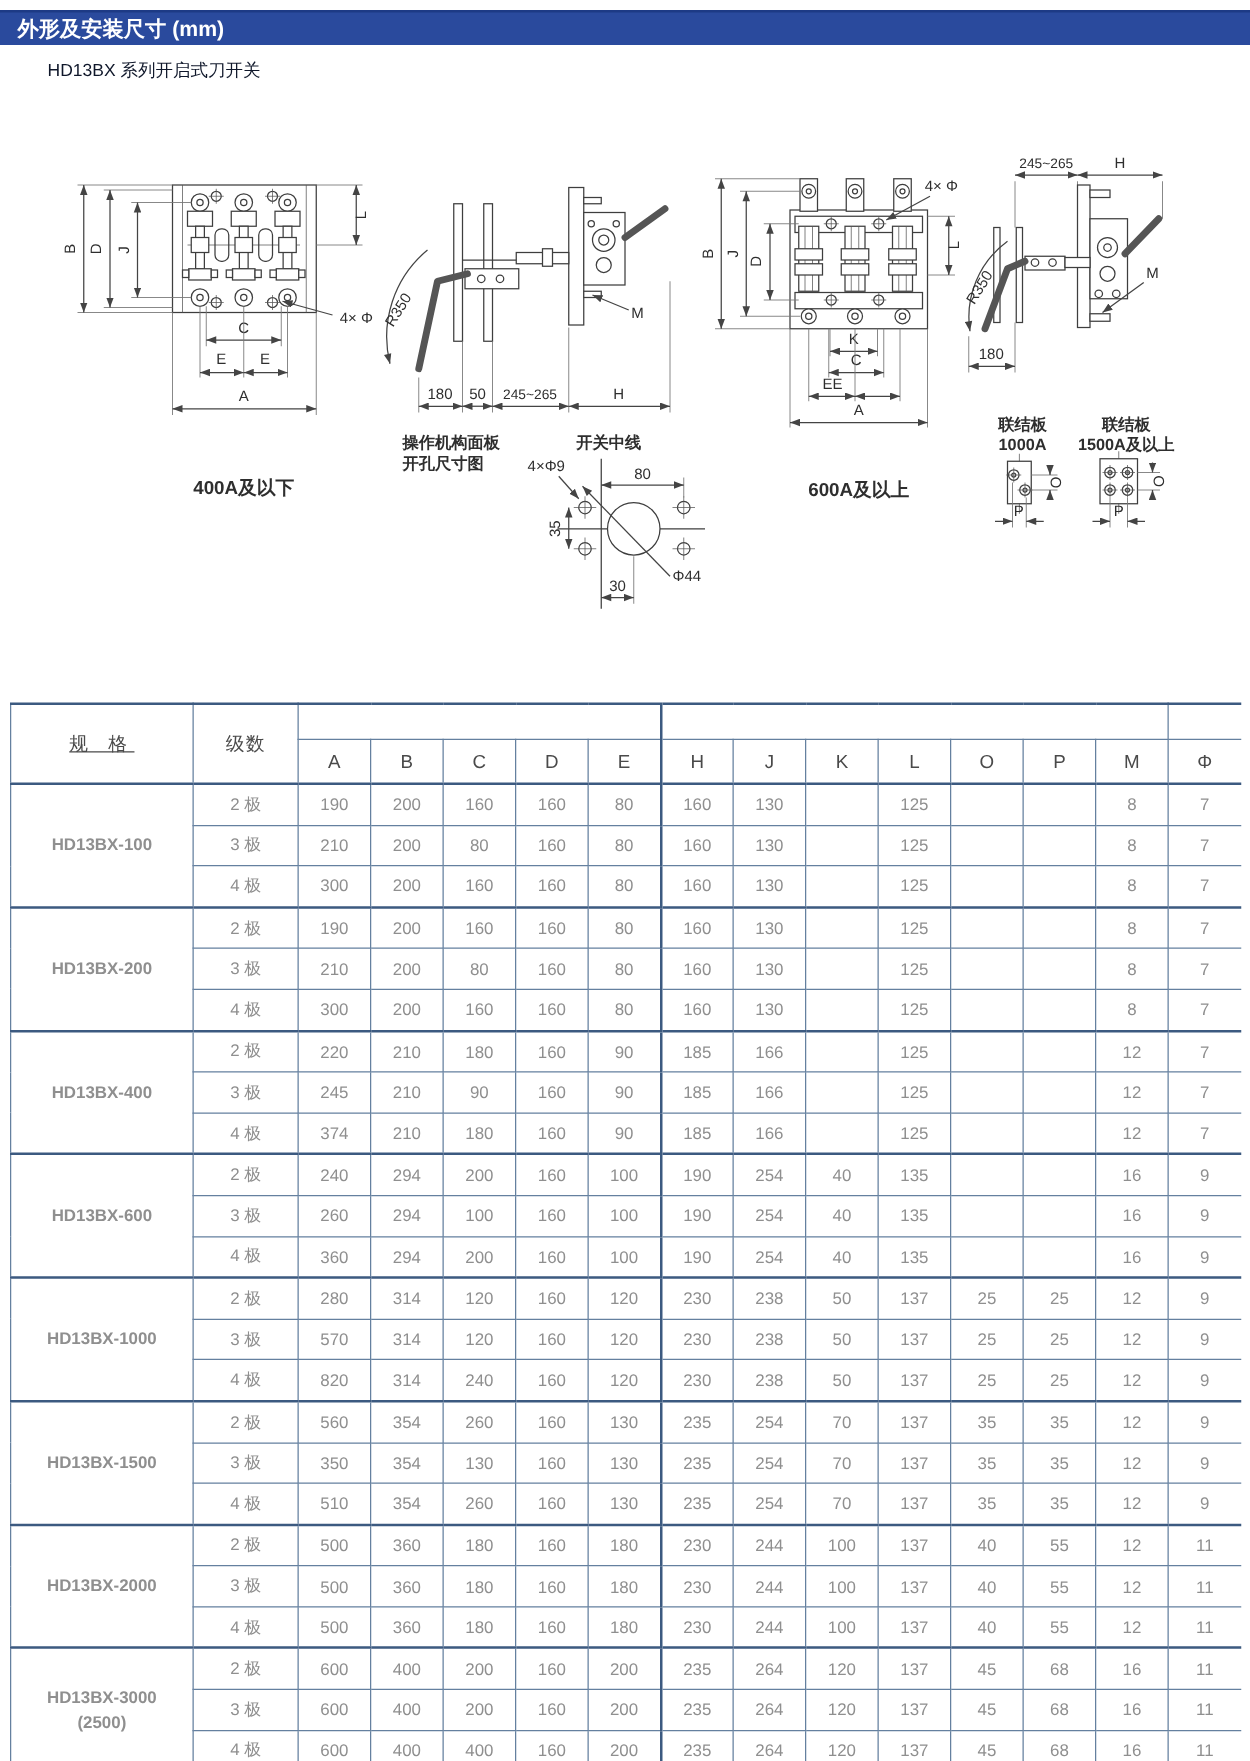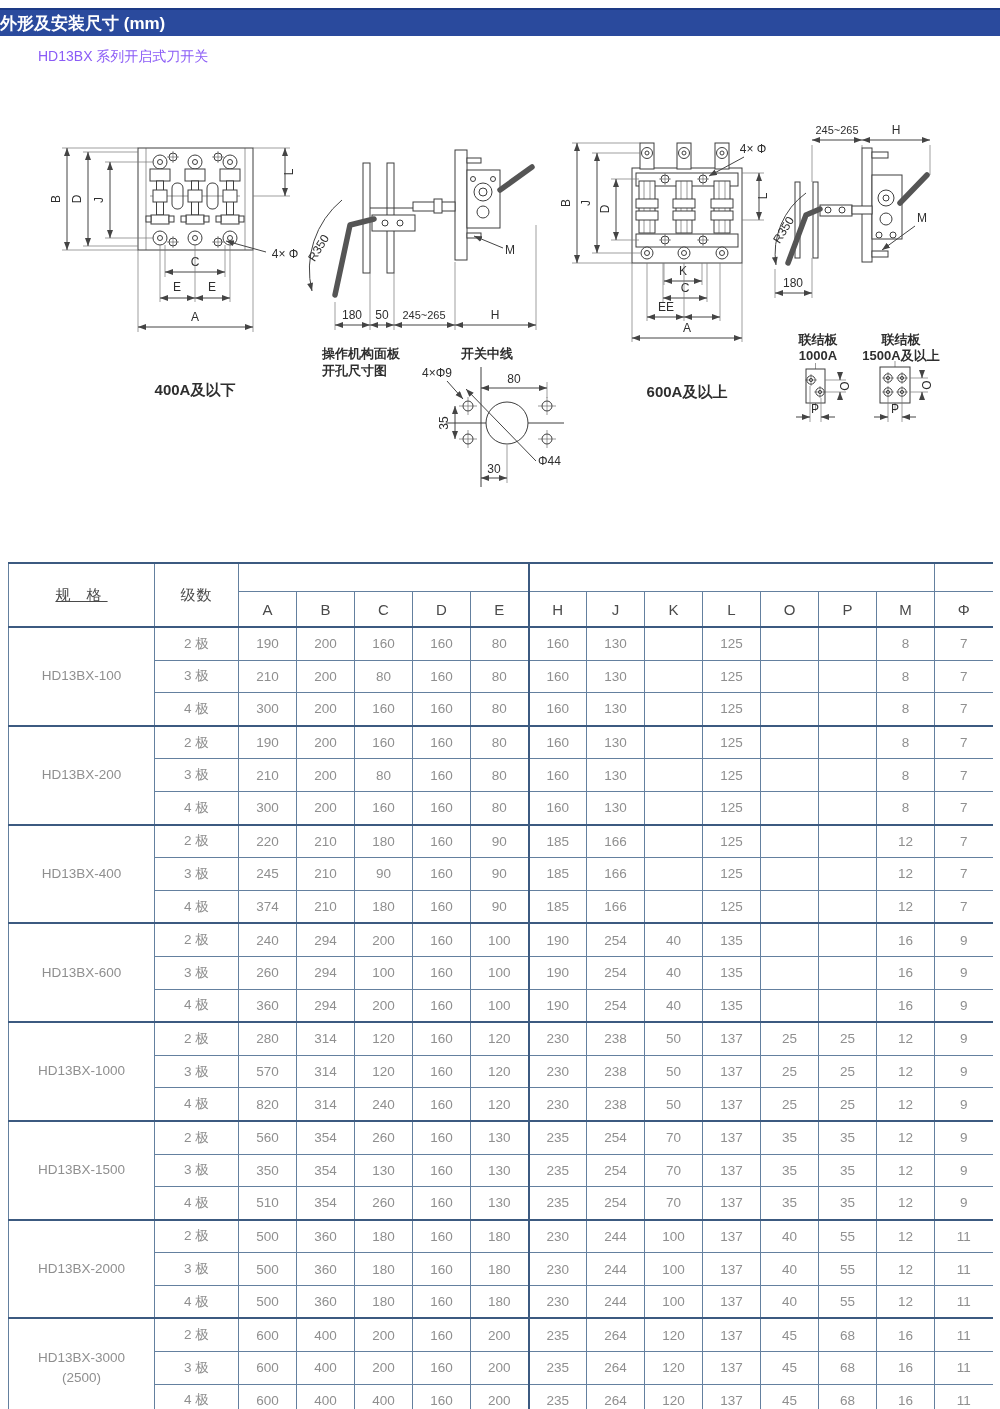--- a/index.html
+++ b/index.html
@@ -1,21 +1,21 @@
 <!DOCTYPE html>
 <html><head>
 <meta charset="utf-8">
 <style>
   html,body{margin:0;padding:0;background:#fff;}
   .page{position:relative;width:1000px;height:1409px;background:#fff;overflow:hidden;
         font-family:"Liberation Sans","DejaVu Sans",sans-serif;}
   .titlebar{position:absolute;top:8px;left:0;width:1000px;height:28px;background:#2a4a9d;
-            color:#fff;font-size:17px;font-weight:bold;line-height:28px;
+            color:#fff;font-size:17px;font-weight:bold;line-height:28px;padding-left:14px;
             box-sizing:border-box;border-top:2px solid #1d3a85;}
-  .subtitle{position:absolute;top:48px;left:38px;font-size:14px;color:#8b5cf6;}
+  .subtitle{position:absolute;top:48px;left:38px;font-size:14px;color:#0f172a;}
   svg.draw{position:absolute;top:95px;left:0;}
   svg text{fill:#2e2e2e;font-size:12px;font-family:"Liberation Sans","DejaVu Sans",sans-serif;}
   svg text.sm{font-size:11px;}
   svg text.cap{font-size:15px;font-weight:bold;}
   svg text.zh{font-size:13px;font-weight:bold;}
   .ol{stroke:#3e3e3e;fill:none;stroke-width:1;}
   .olf{stroke:#3e3e3e;fill:#fff;stroke-width:1;}
   .thin{stroke:#555;fill:none;stroke-width:.6;}
   .dim{stroke:#444;stroke-width:1;}
   .ext{stroke:#777;stroke-width:.7;}
@@ -23,21 +23,21 @@
   
   table.dims{position:absolute;top:562px;left:8px;width:984px;border-collapse:collapse;
              table-layout:fixed;border-top:2px solid #3c5a80;border-bottom:2px solid #3c5a80;}
   table.dims td,table.dims th{border:1px solid #64809f;overflow:hidden;padding:0;text-align:center;}
   table.dims th{font-weight:normal;color:#4a4a4a;font-size:15px;}
   table.dims td{color:#8f8f8f;font-size:13.5px;height:31.6px;}
   tr.toprow th{height:27px;}
   tr.letters th{height:34px;}
   th.spec-h{border-left:none;color:#4a4a4a;font-size:14px;letter-spacing:6px;text-decoration:underline;}
   th.poles-h{font-size:14px;color:#4a4a4a;letter-spacing:1px;}
-  td.spec{border-left:none;white-space:pre-line;line-height:1.5;}
+  td.spec{border-left:none;white-space:pre-line;line-height:1.5;font-weight:bold;}
   table.dims tr > *:last-child{border-right:none;}
   tbody tr.group-first td{border-top:2px solid #3c5a80;}
   .grp{border-left:2px solid #3c5a80 !important;}
 </style>
 </head>
 <body>
 
 <div class="page">
 
   <div class="titlebar">外形及安装尺寸 (mm)</div>

